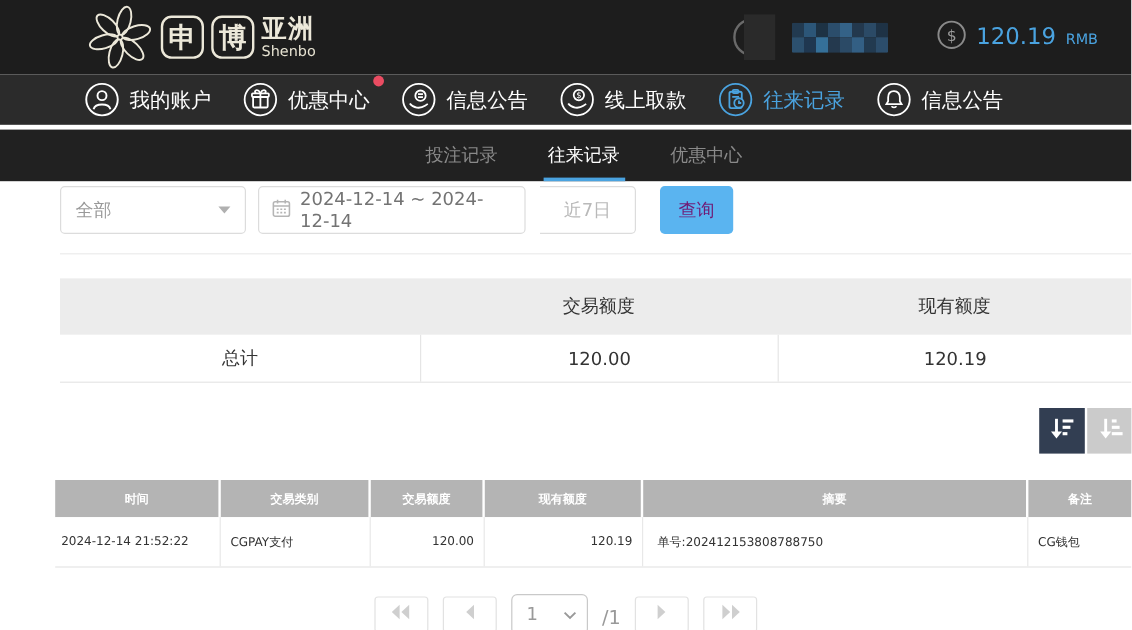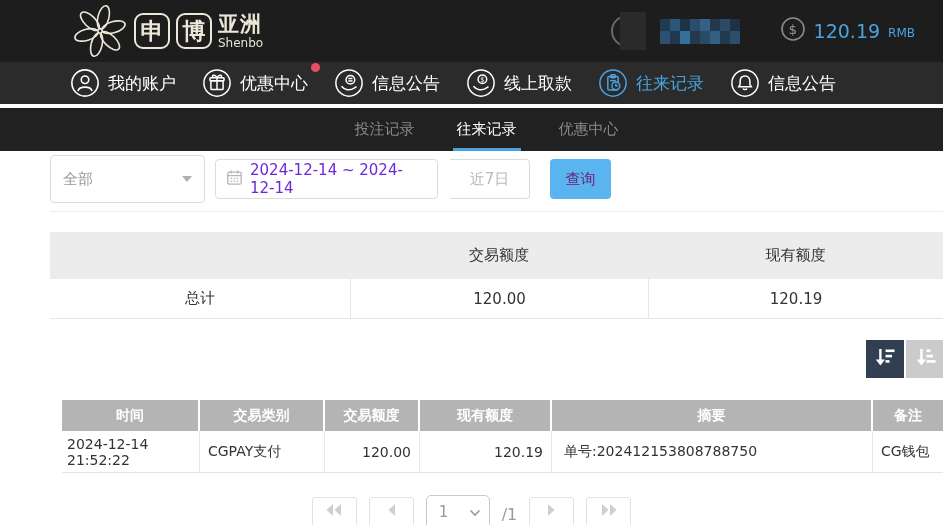--- a/index.html
+++ b/index.html
@@ -36,26 +36,26 @@
 
   
   .subnav { position:absolute; top:108px; left:0; width:100%; height:43px; background:#212121;
     display:flex; align-items:stretch; justify-content:center; gap:42px; padding-left:30px; }
   .subtab { display:flex; align-items:center; color:#8a8a8a; font-size:15px; position:relative; cursor:pointer; }
   .subtab.active { color:#fff; }
   .subtab.active::after { content:""; position:absolute; left:-4px; right:-4px; bottom:0; height:3px; background:#4aa3e0; }
 
   
   .filters { position:absolute; top:155px; left:50px; display:flex; align-items:center; }
-  .f-select { width:155px; height:48px; border:1px solid #dcdcdc; border-radius:4px; display:flex;
+  .f-select { width:155px; height:40px; border:1px solid #dcdcdc; border-radius:4px; display:flex;
     align-items:center; padding:0 12px; color:#999; font-size:15px; cursor:pointer; }
   .f-select .caret { margin-left:auto; width:0; height:0; border-left:5px solid transparent;
     border-right:5px solid transparent; border-top:6px solid #b0b0b0; }
   .f-date { width:223px; height:40px; border:1px solid #dcdcdc; border-radius:4px; display:flex;
-    align-items:center; gap:7px; padding:0 10px; color:#6d28d9; font-size:15px; margin-left:10px; cursor:pointer; }
+    align-items:center; gap:7px; padding:0 10px; color:#737373; font-size:15px; margin-left:10px; cursor:pointer; }
   .f-group { display:flex; margin-left:12px; border-radius:4px; }
   .f-qbtn { height:40px; border:1px solid #dcdcdc; border-left-width:0; display:flex; align-items:center;
     justify-content:center; color:#b9b9b9; font-size:15px; cursor:pointer; background:#fff; }
   .f-qbtn.b1 { width:75px; }
   .f-qbtn.b2 { width:81px; }
   .f-qbtn.b3 { width:80px; border-radius:0 4px 4px 0; }
   .f-qbtn.active { border:1px solid #5ab4f0; color:#5ab4f0; border-radius:4px; }
   .f-search { width:61px; height:40px; margin-left:20px; background:#5ab4f0; color:#701a75; font-size:15px;
     border:none; border-radius:4px; display:flex; align-items:center; justify-content:center; cursor:pointer; }
 
@@ -70,21 +70,21 @@
   .sum-c3 { flex:1; text-align:center; }
   .sum-row .sum-c2, .sum-row .sum-c3 { border-left:1px solid #e5e5e5; align-self:stretch; display:flex; align-items:center; justify-content:center; }
 
   
   .sortbtns { position:absolute; top:340px; left:866px; display:flex; gap:2px; }
   .sortbtn { width:38px; height:38px; display:flex; align-items:center; justify-content:center; cursor:pointer; }
   .sortbtn.dark { background:#323e52; }
   .sortbtn.light { background:#cbcbcb; width:40px; }
 
   
-  .rectable { position:absolute; top:400px; left:62px; right:0; font-size:14px; color:#333; }
+  .rectable { position:absolute; top:400px; left:46px; right:0; font-size:10px; color:#333; }
   .rec-head { display:flex; height:31px; background:#b4b4b4; color:#fff; font-weight:bold; align-items:center; }
   .rec-head > div { text-align:center; border-right:2px solid #fff; height:100%; display:flex; align-items:center; justify-content:center; }
   .rec-head > div:last-child { border-right:none; }
   .rec-row { display:flex; height:42px; background:#fff; border-bottom:1px solid #e5e5e5; align-items:stretch; }
   .rec-row > div { display:flex; align-items:center; border-right:1px solid #e8e8e8; padding:0 8px; }
   .rec-row > div:last-child { border-right:none; }
   .c-time { width:138px; }
   .c-type { width:125px; }
   .c-amt  { width:95px; }
   .c-cur  { width:132px; }

